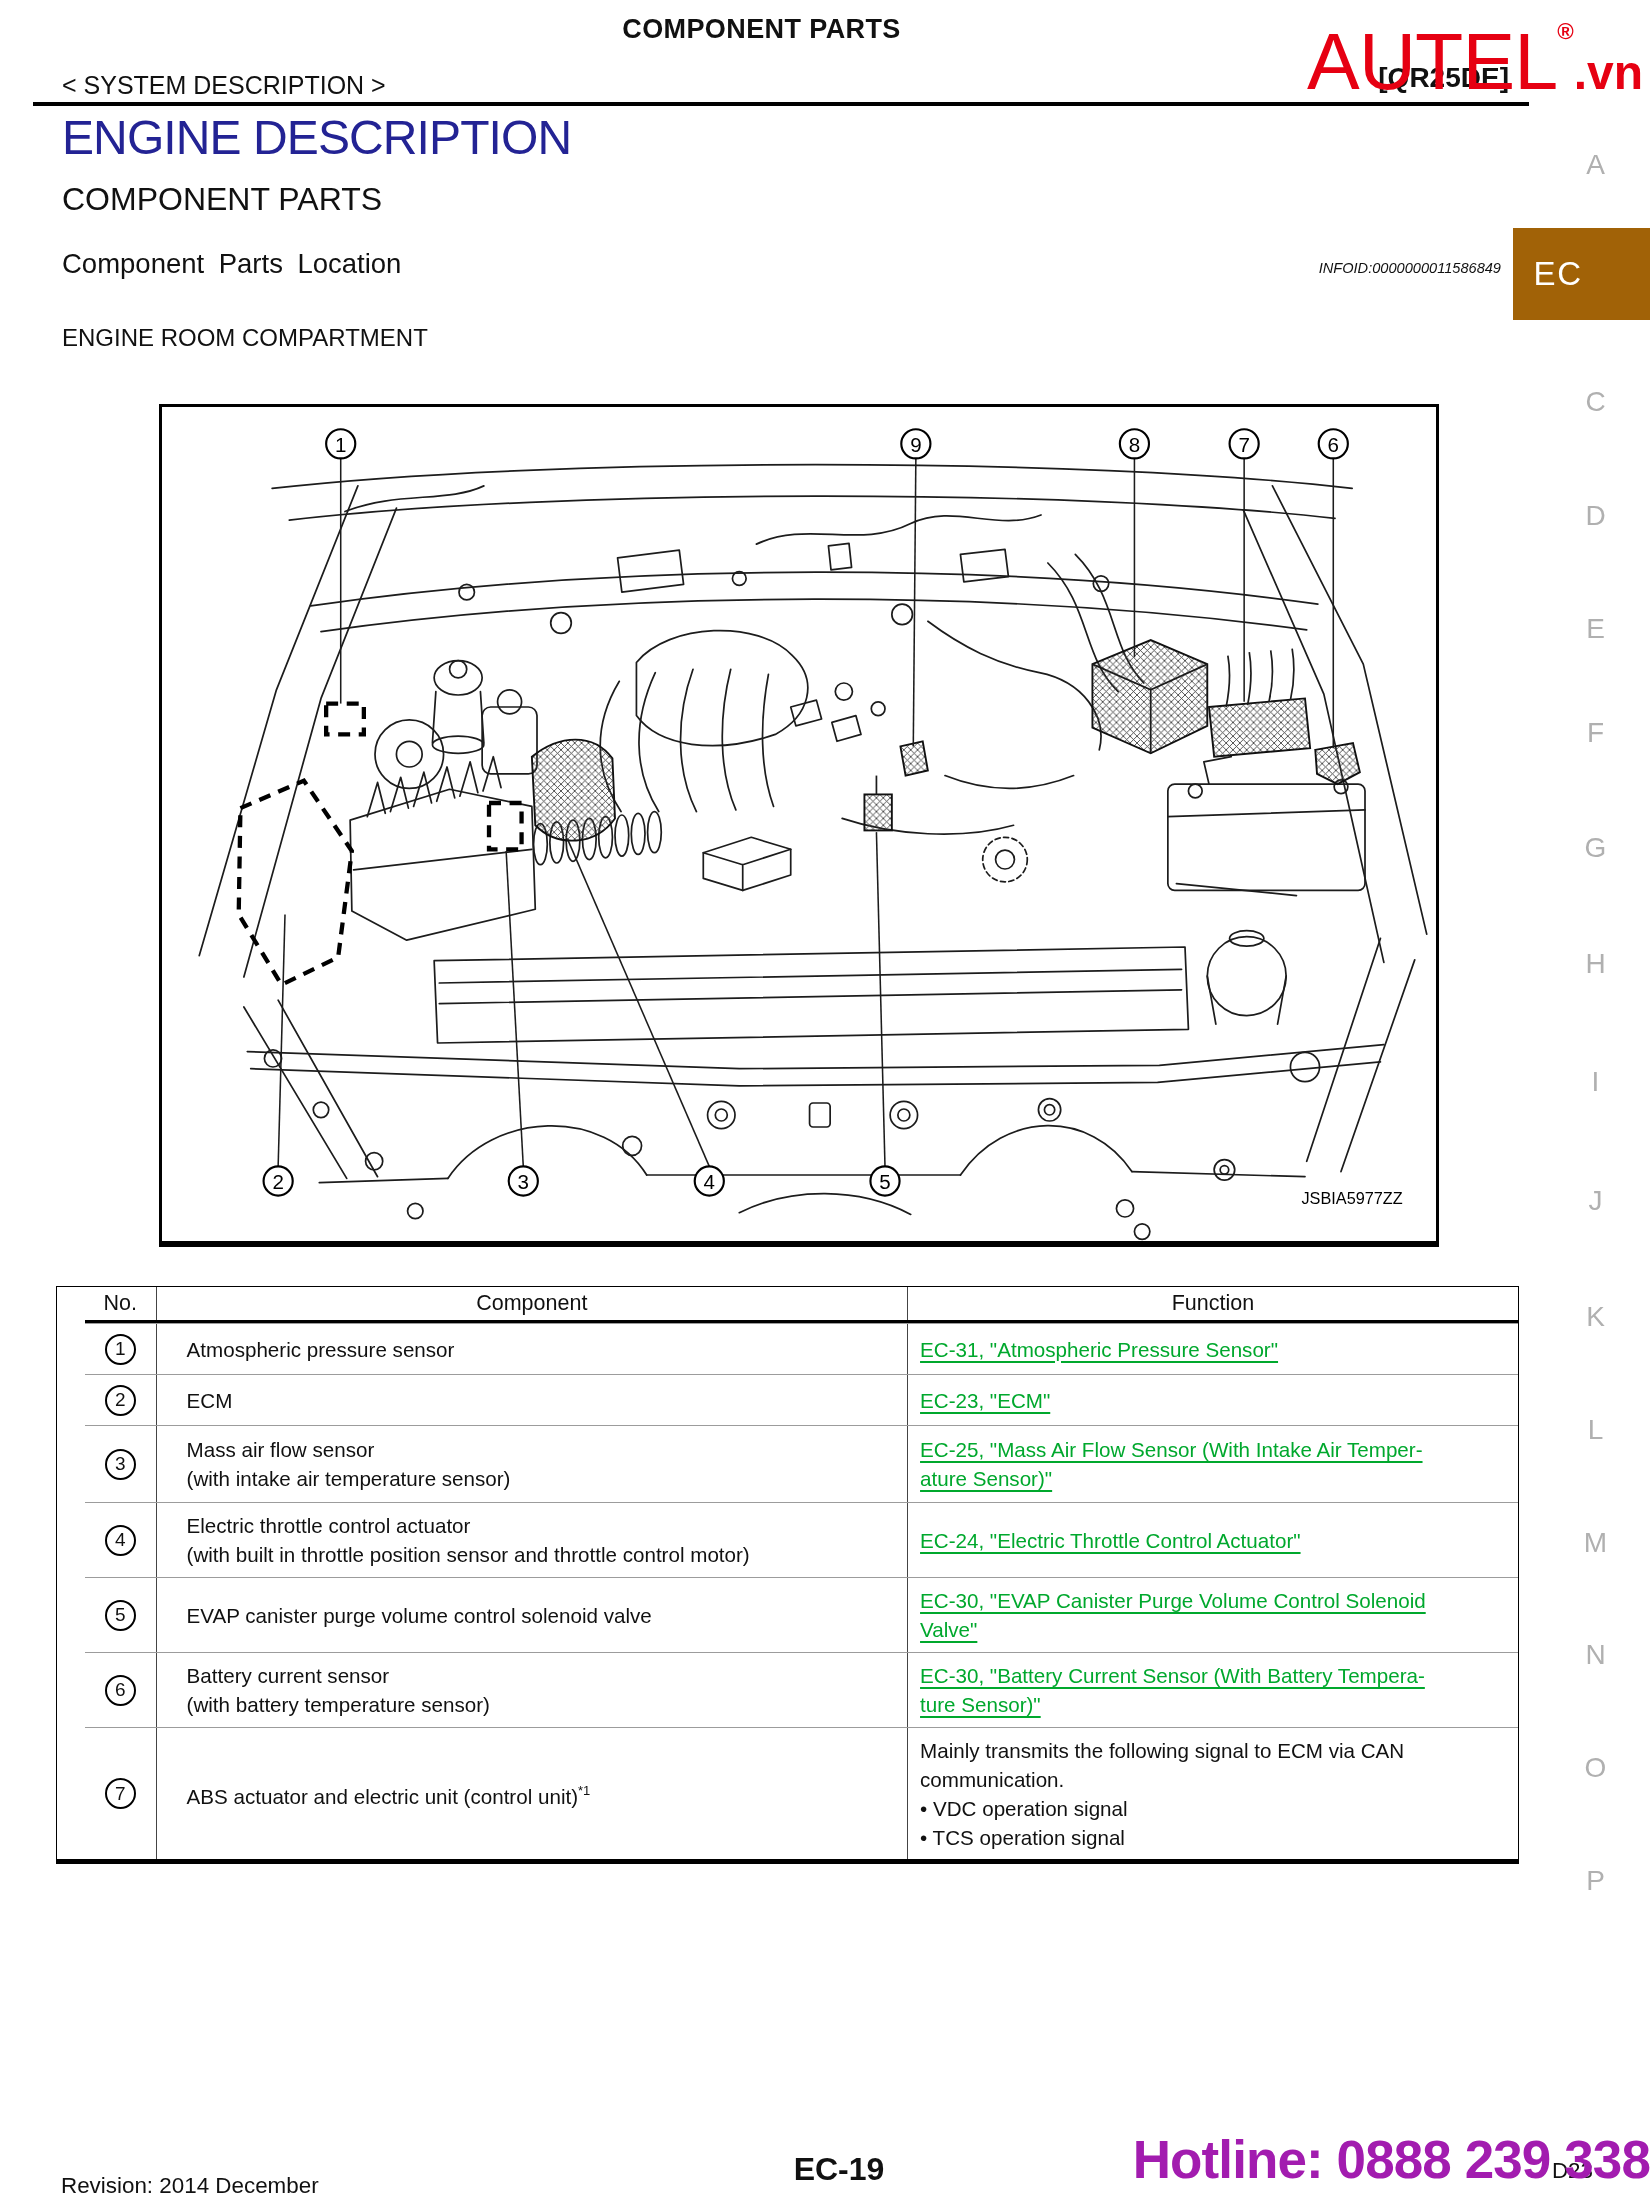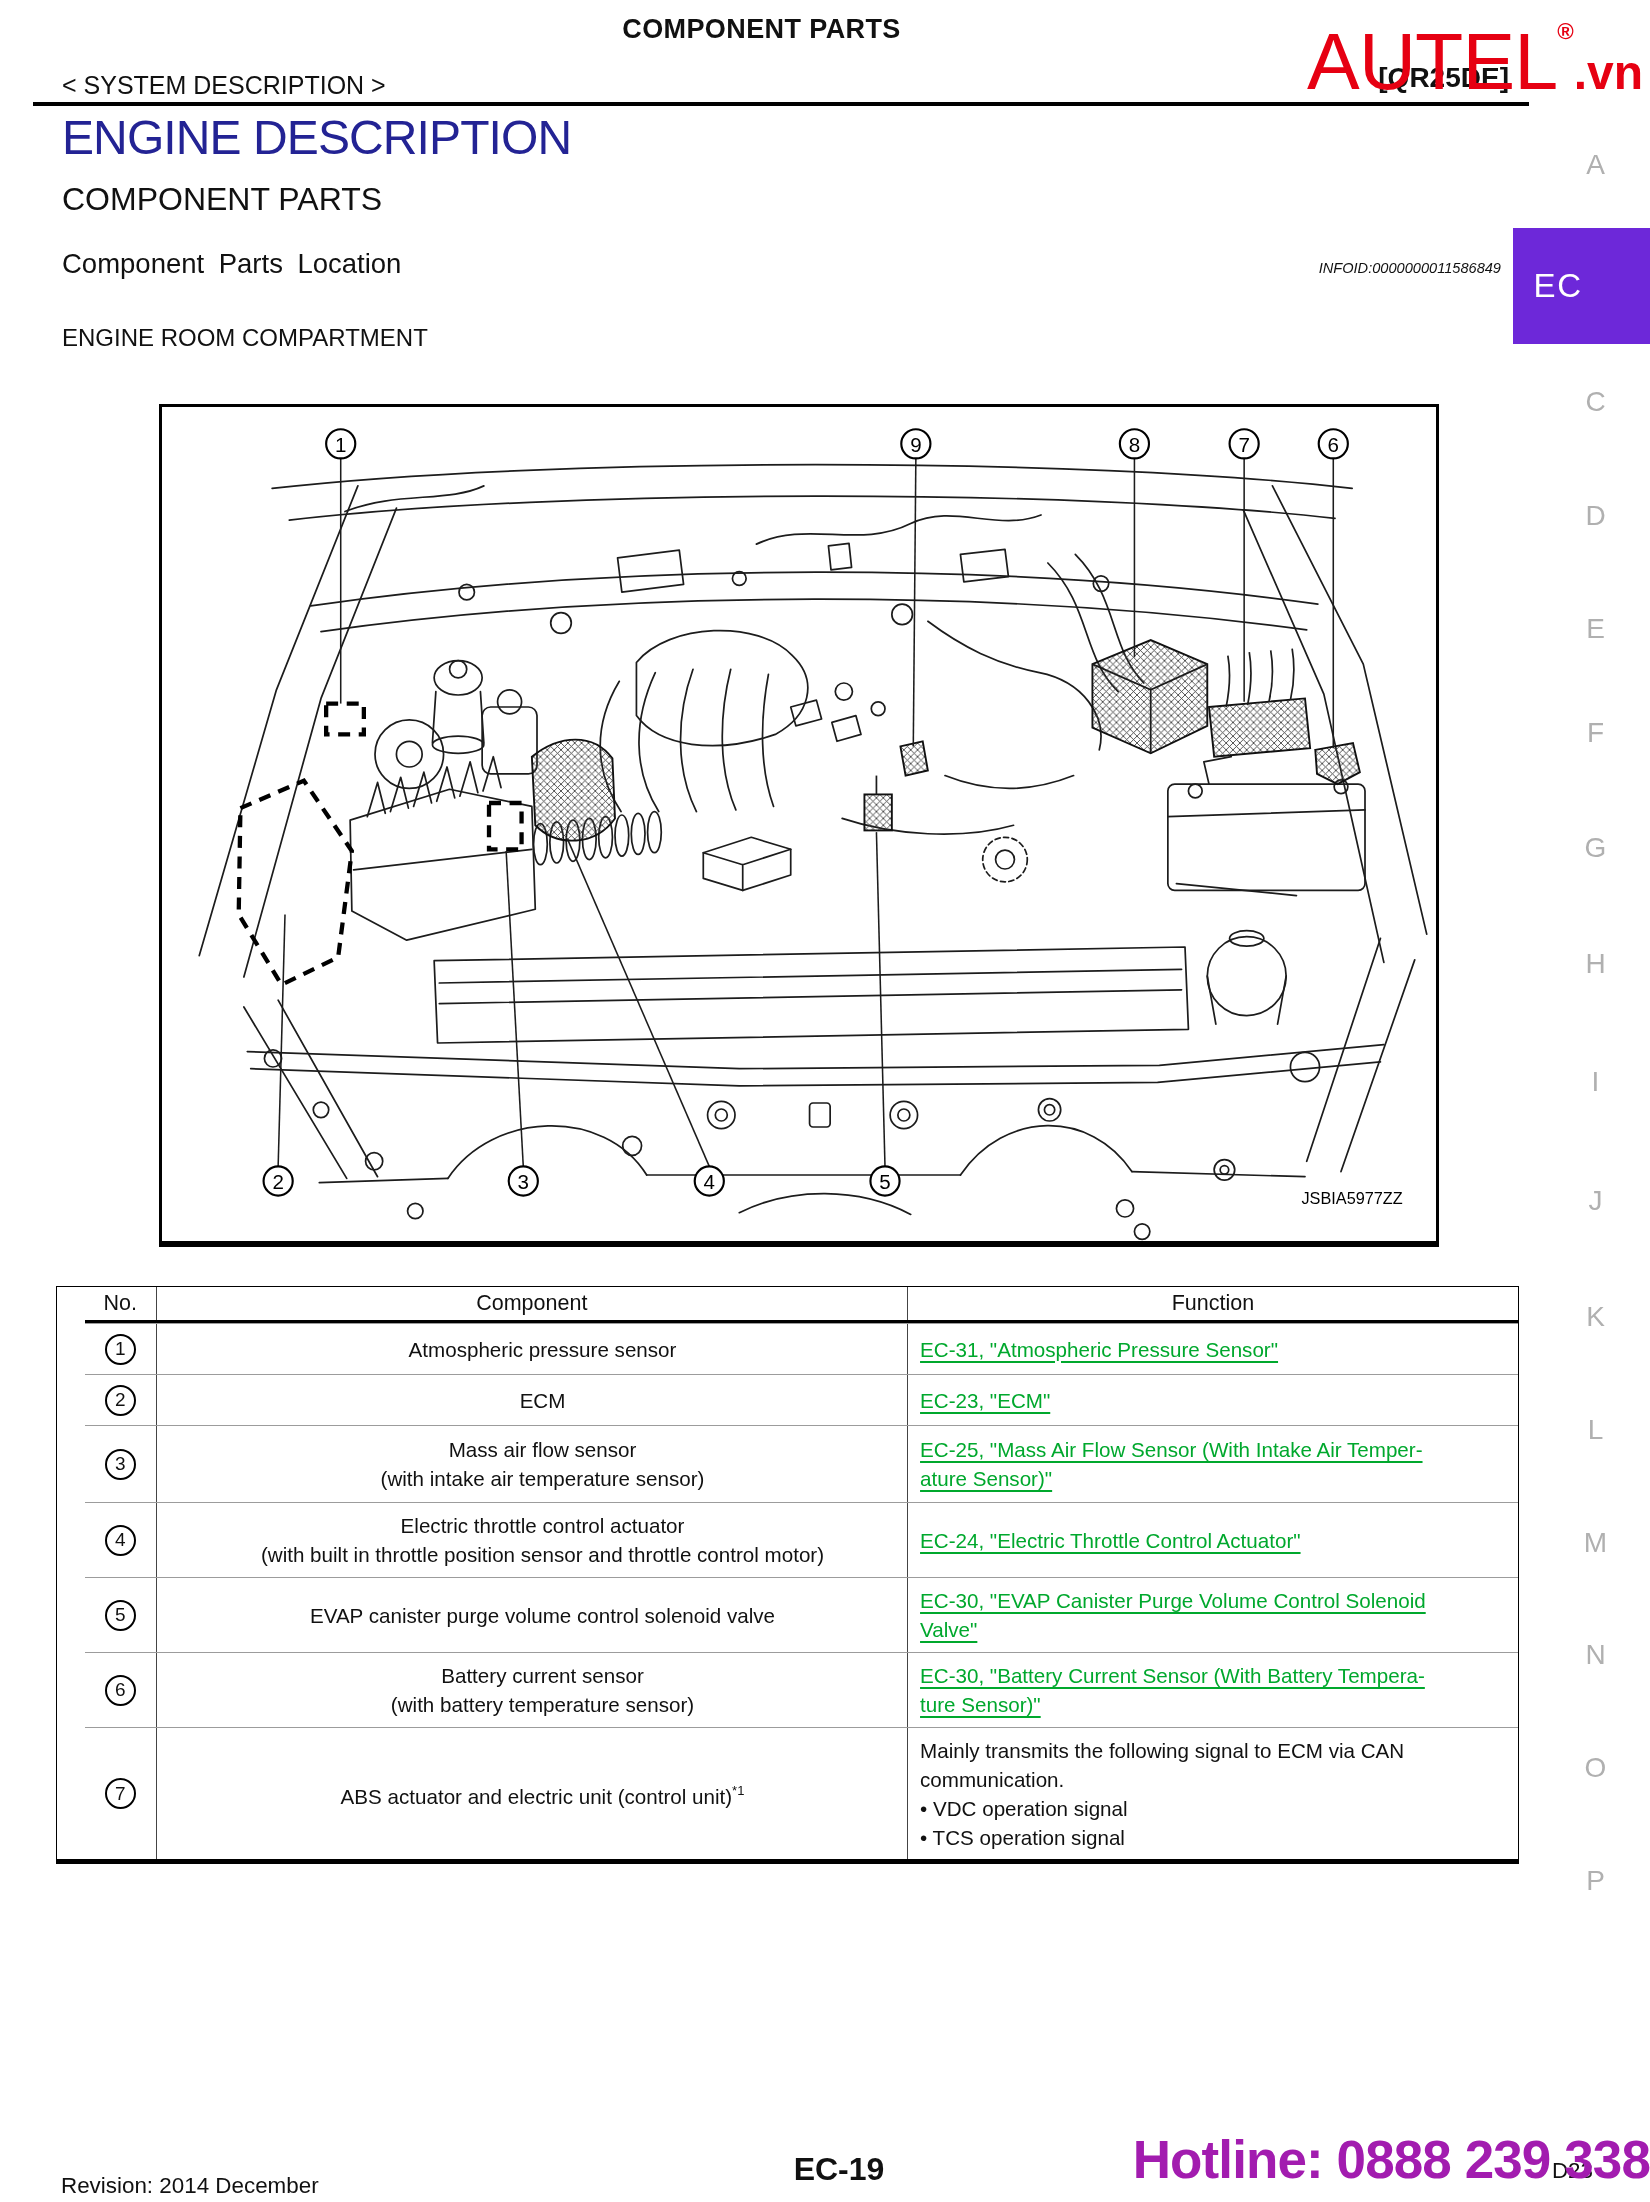--- a/index.html
+++ b/index.html
@@ -18,38 +18,38 @@
   .a-vn{font-size:48px;font-weight:bold;}
 
   
   .h1-blue{left:34px;top:110px;font-size:48px;color:#232394;letter-spacing:-0.9px;}
   .h2-black{left:34px;top:181px;font-size:32px;}
   .h3-black{left:34px;top:248px;font-size:27.5px;word-spacing:6.9px;}
   .infoid{top:260px;right:149px;font-size:14.6px;font-style:italic;}
   .section-head{left:34px;top:324px;font-size:24px;}
 
   
-  .ec-tab{left:1513px;top:228px;width:138px;height:116px;background:#6d28d9;color:#fff;
+  .ec-tab{left:1513px;top:228px;width:138px;height:92px;background:#a16207;color:#fff;
           font-size:33px;display:flex;align-items:center;padding-left:20.6px;box-sizing:border-box;letter-spacing:1.7px;}
   .tab-letter{left:1540px;width:55px;text-align:center;font-size:28px;color:#b0b0b0;line-height:38px;}
 
   
   .fig-box{left:159px;top:404px;width:1246px;height:834px;border:3.4px solid #000;border-bottom-width:6px;}
   .fig-box svg{display:block;width:100%;height:100%;}
 
   
   .ptable{left:56px;top:1286px;width:1463px;border:1.7px solid #000;border-bottom-width:5.2px;box-sizing:border-box;font-size:20.6px;}
   .trow{display:flex;align-items:stretch;}
   .trow + .trow{border-top:1.7px solid #9c9c9c;}
   .thead{height:33px;font-size:21.5px;border-top:none !important;}
   .thead .cell{justify-content:center;align-items:center;display:flex;padding:0;}
   .thead{border-bottom:3.4px solid #000;}
   .cell{box-sizing:border-box;display:flex;flex-direction:column;justify-content:center;}
   .cno{width:73px;border-right:1.7px solid #444;align-items:center;}
-  .ccomp{width:766px;border-right:1.7px solid #444;padding-left:30px;padding-right:8.6px;align-items:center;}
+  .ccomp{width:766px;border-right:1.7px solid #444;padding-left:30px;padding-right:8.6px;}
   .cfunc{width:622px;padding-left:12px;padding-right:6.9px;}
   .h58{height:50px;} .h88{height:76px;} .h86{height:74px;} .h152{height:131px;}
   .line{display:block;line-height:29px;}
   .cnum{width:31px;height:31px;border:2.2px solid #000;border-radius:50%;display:flex;
         align-items:center;justify-content:center;font-size:19px;box-sizing:border-box;}
   .lnk{color:#00a82d;text-decoration:none;cursor:pointer;}
   .lnk .line{text-decoration:underline;text-underline-offset:4.3px;text-decoration-thickness:1.7px;}
   sup.fn{font-size:13px;vertical-align:8.6px;}
 
   

